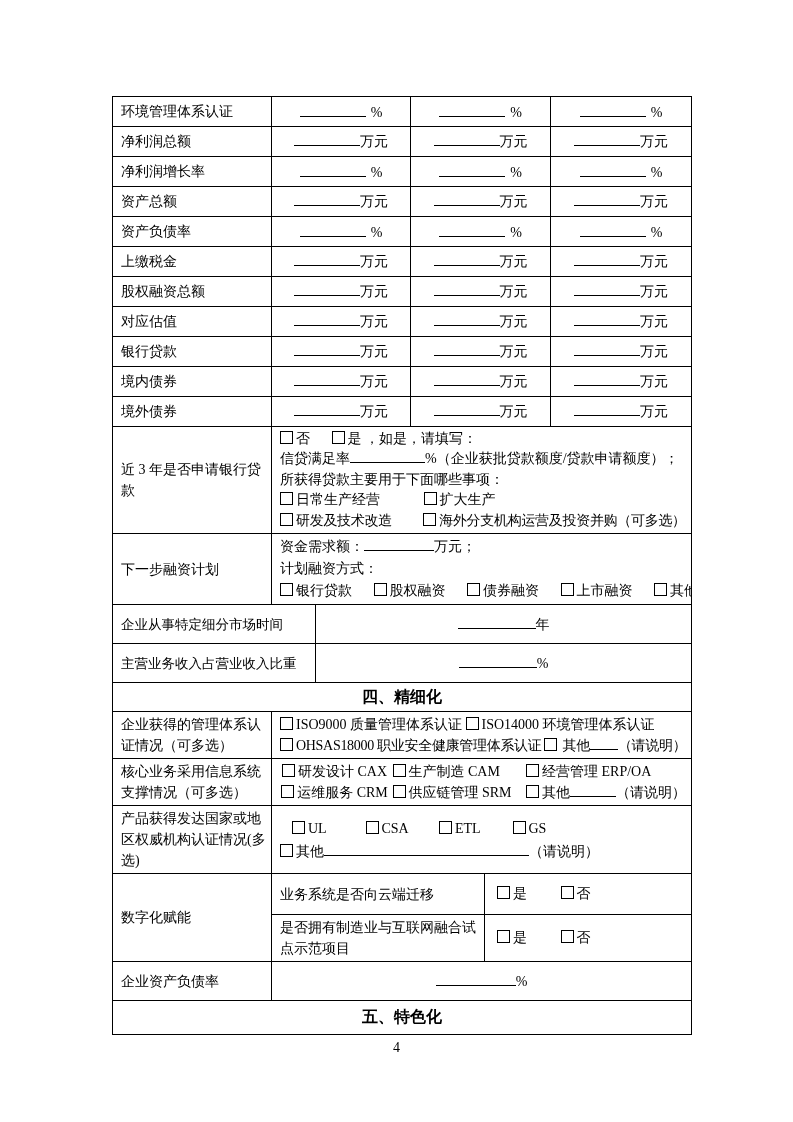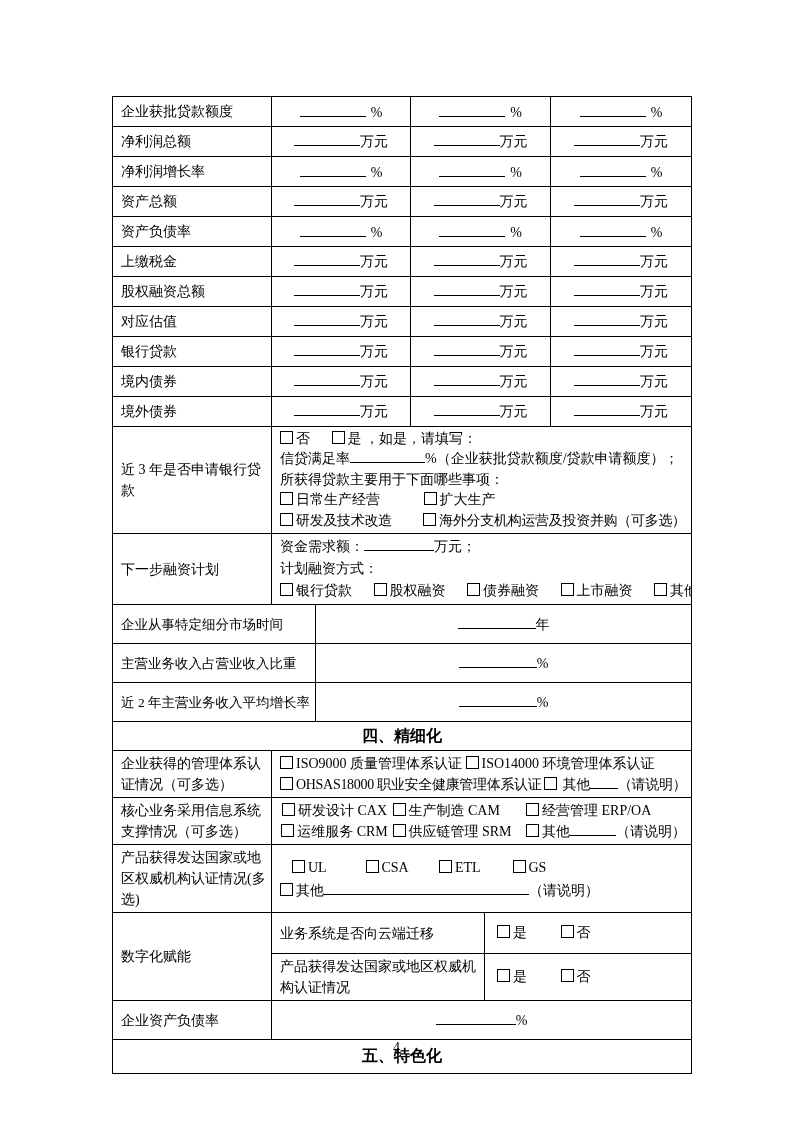--- a/index.html
+++ b/index.html
@@ -52,21 +52,21 @@
   <table class="tA">
     <colgroup>
         <col style="width:159px">
         <col style="width:139px">
         <col style="width:140px">
         <col style="width:141px">
       </colgroup>
 
     <tbody>
         <tr class="r-fin">
-      <td class="lbl">企业获批贷款额度</td>
+      <td class="lbl">环境管理体系认证</td>
       <td class="val"><span class="blank w66"></span><span class="pct">%</span></td>
       <td class="val"><span class="blank w66"></span><span class="pct">%</span></td>
       <td class="val"><span class="blank w66"></span><span class="pct">%</span></td>
     </tr>
     <tr class="r-fin">
       <td class="lbl">净利润总额</td>
       <td class="val"><span class="blank w66"></span><span>万元</span></td>
       <td class="val"><span class="blank w66"></span><span>万元</span></td>
       <td class="val"><span class="blank w66"></span><span>万元</span></td>
     </tr>
@@ -172,24 +172,20 @@
         <col style="width:203px">
         <col style="width:376px">
       </colgroup>
     <tbody>
     <tr>
       <td class="lbl h34">企业从事特定细分市场时间</td>
       <td class="val"><span class="blank w78"></span><span>年</span></td>
     </tr>
     <tr>
       <td class="lbl h34">主营业务收入占营业收入比重</td>
-      <td class="val"><span class="blank w78"></span><span>%</span></td>
-    </tr>
-    <tr>
-      <td class="lbl h34">近 2 年主营业务收入平均增长率</td>
       <td class="val"><span class="blank w78"></span><span>%</span></td>
     </tr>
   </tbody>
     </table>
 
   <table class="tC">
     <colgroup>
         <col style="width:159px">
         <col style="width:213px">
         <col style="width:207px">
@@ -245,21 +241,21 @@
 
     <tr>
       <td class="lbl" rowspan="2">数字化赋能</td>
       <td class="lbl h36">业务系统是否向云端迁移</td>
       <td class="ans">
         <span><span class="cb"></span><span>是</span></span>
         <span class="g30"><span class="cb"></span><span>否</span></span>
       </td>
     </tr>
     <tr>
-      <td class="lbl h37">产品获得发达国家或地区权威机构认证情况</td>
+      <td class="lbl h37">是否拥有制造业与互联网融合试点示范项目</td>
       <td class="ans">
         <span><span class="cb"></span><span>是</span></span>
         <span class="g30"><span class="cb"></span><span>否</span></span>
       </td>
     </tr>
 
     <tr>
       <td class="lbl h34">企业资产负债率</td>
       <td class="val" colspan="2"><span class="blank w80"></span><span>%</span></td>
     </tr>

